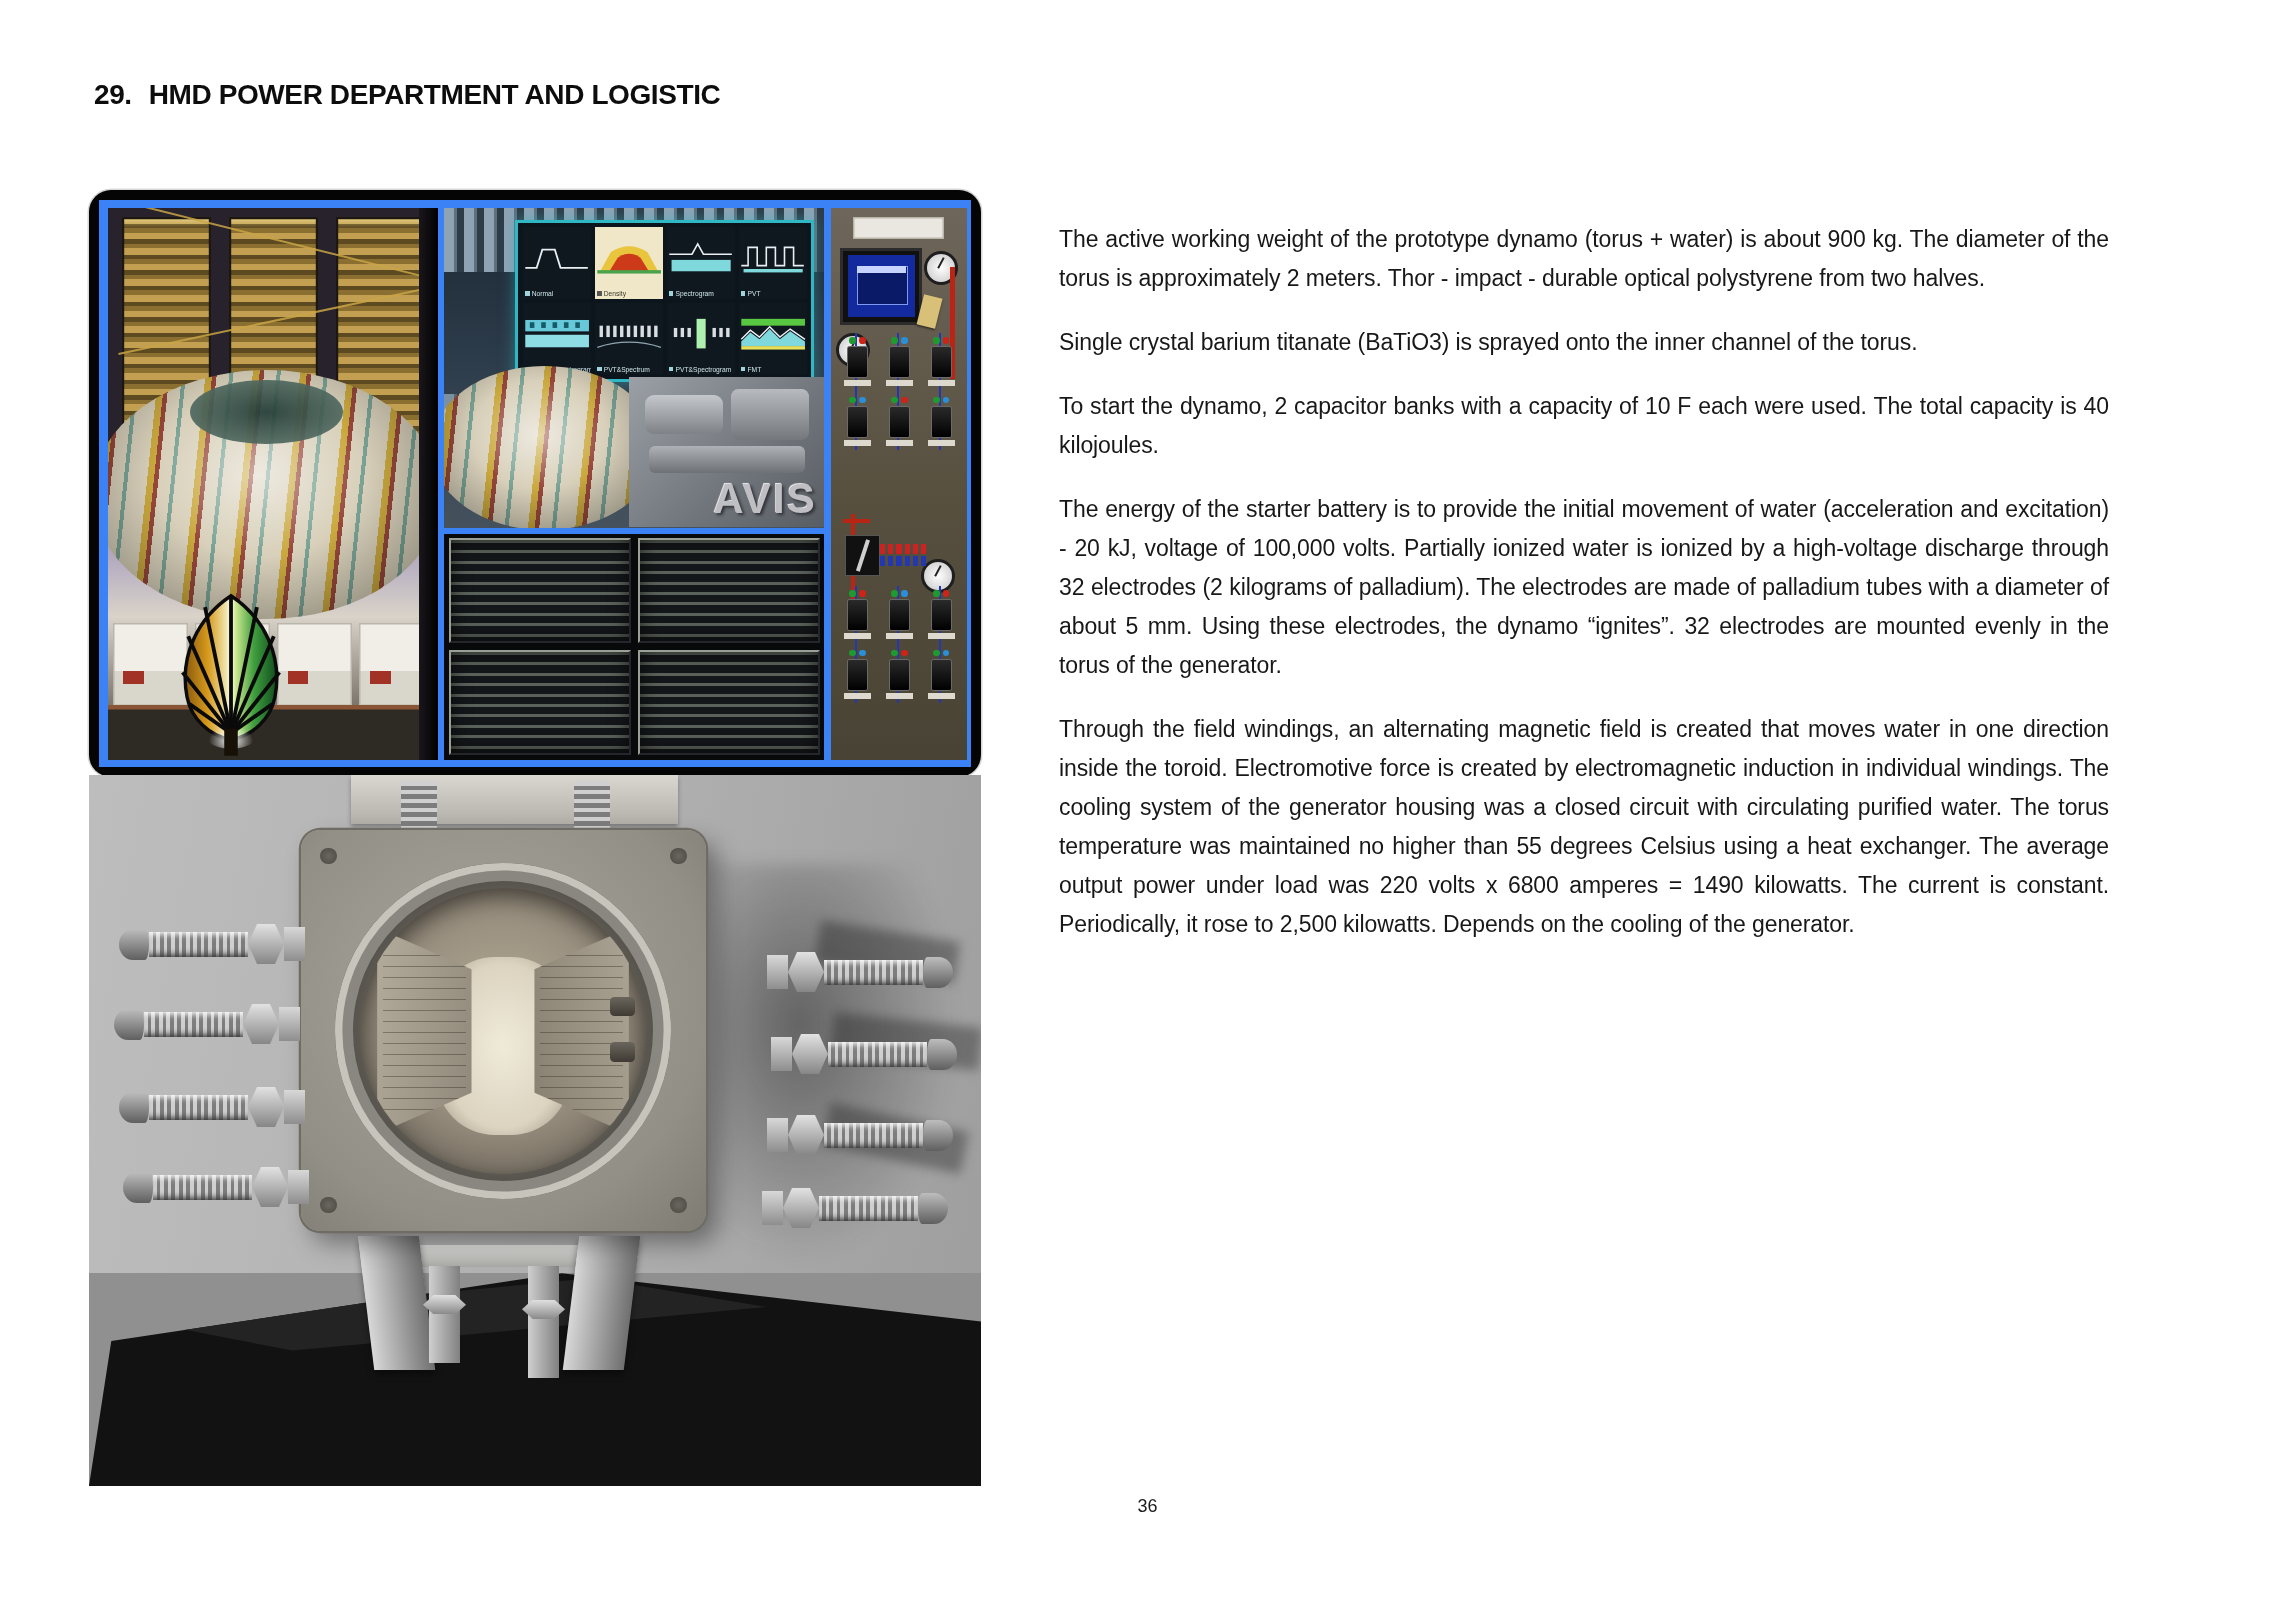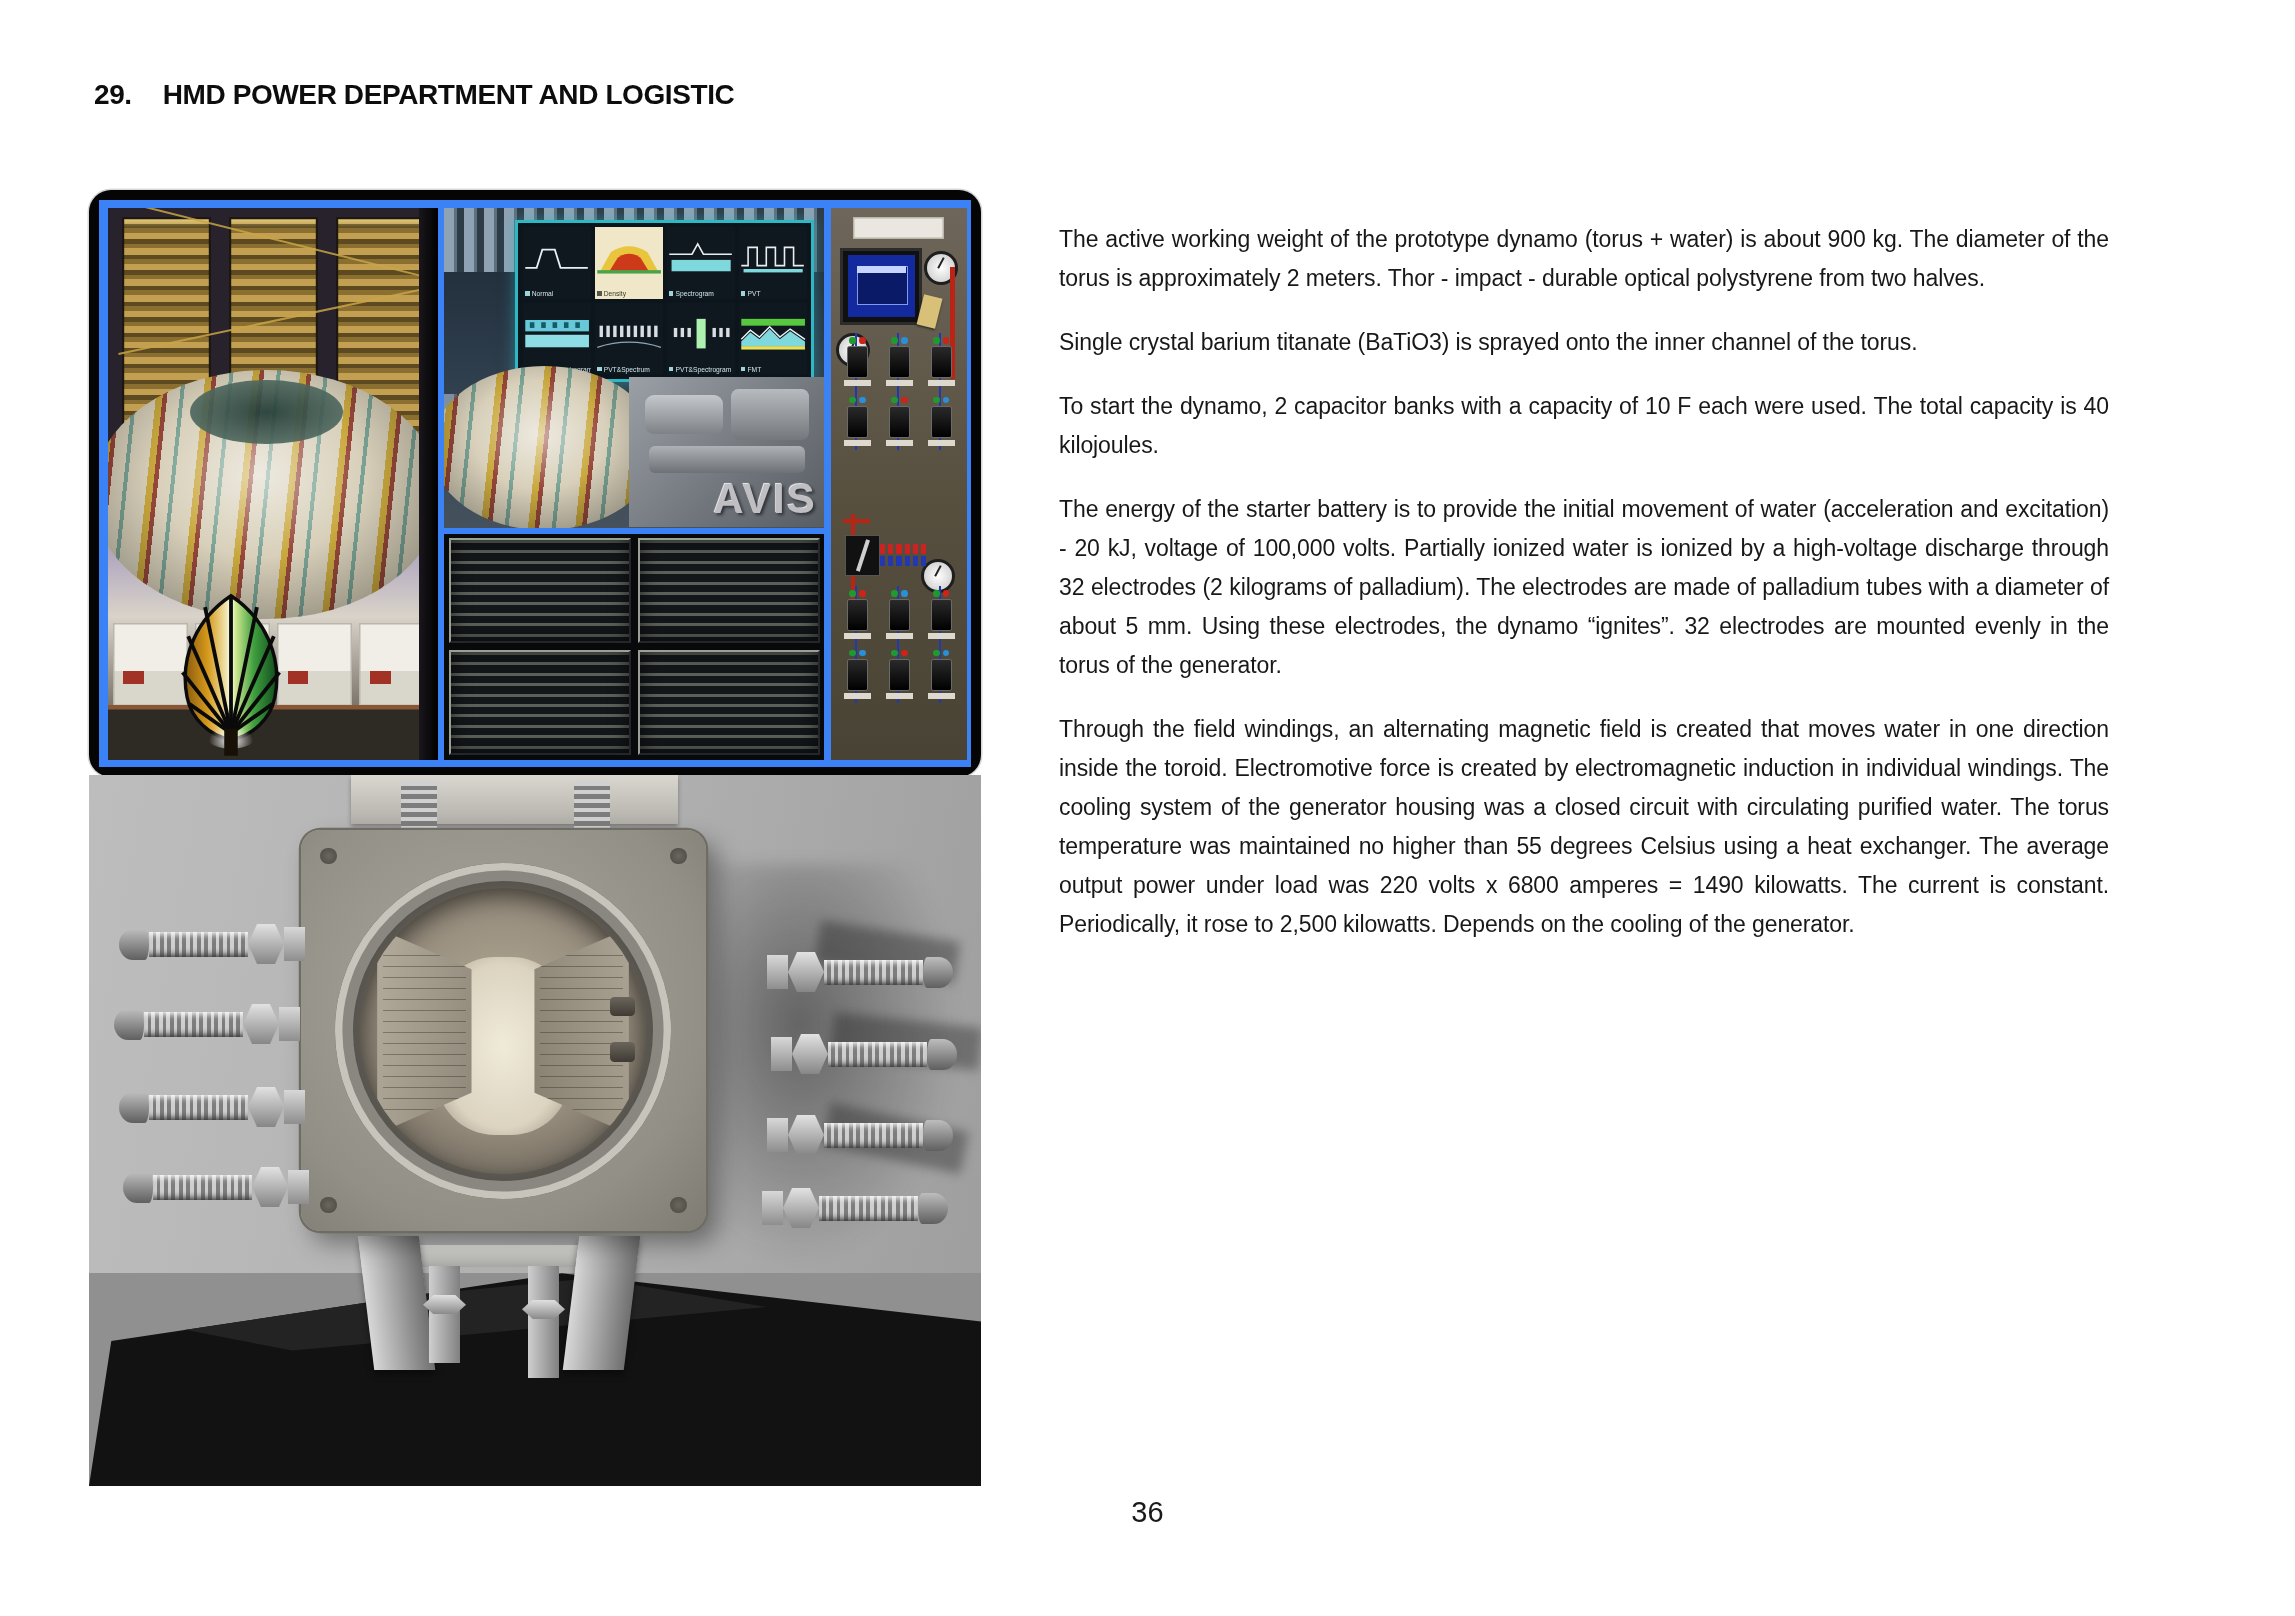--- a/index.html
+++ b/index.html
@@ -2,29 +2,29 @@
 <html style="font-size:12px"><head>
 <meta charset="utf-8">
 <style>
   html,body{margin:0;padding:0;background:#ffffff;}
   #page{position:relative;width:2295px;height:1616px;background:#ffffff;overflow:hidden;
         font-family:"Liberation Sans","DejaVu Sans",sans-serif;color:#1a1a1a;}
 
   
   .doc-header{position:absolute;left:94px;top:79px;font-size:28px;font-weight:bold;
               color:#0d0d0d;letter-spacing:-0.4px;white-space:nowrap;}
-  .doc-header .num{margin-right:31px;}
+  .doc-header .num{margin-right:17px;}
 
   
   .article{position:absolute;left:1059px;top:220px;width:1050px;}
   .article h2{font-size:26px;font-weight:400;margin:0 0 34px 0;color:#1b1b1b;letter-spacing:-0.2px;}
   .article p{font-size:23px;line-height:39px;margin:0 0 25px 0;text-align:justify;
              color:#181818;letter-spacing:-0.1px;}
   .page-number{position:absolute;left:0;top:1496px;width:2295px;text-align:center;
-               font-size:29px;color:#1a1a1a;}
+               font-size:18px;color:#1a1a1a;}
 
   
   .collage{position:absolute;left:89px;top:190px;width:892px;height:587px;
            background:#050505;border-radius:22px;box-shadow:0 0 0 1.5px #d8d8d8;}
   .collage .inner{position:absolute;left:10.4px;top:10.4px;right:10.4px;bottom:10.4px;background:#3b82f6;overflow:hidden;}
 
   
   .cab{position:absolute;left:9px;top:7.4px;width:330px;height:552px;overflow:hidden;
        background:linear-gradient(180deg,#3a3342 0%,#8b82a2 42%,#a79dbd 60%,#d9d3c9 74%,#423c33 100%);}
   .coil-zone{position:absolute;left:0;top:0;width:100%;height:245px;background:#27222b;}

